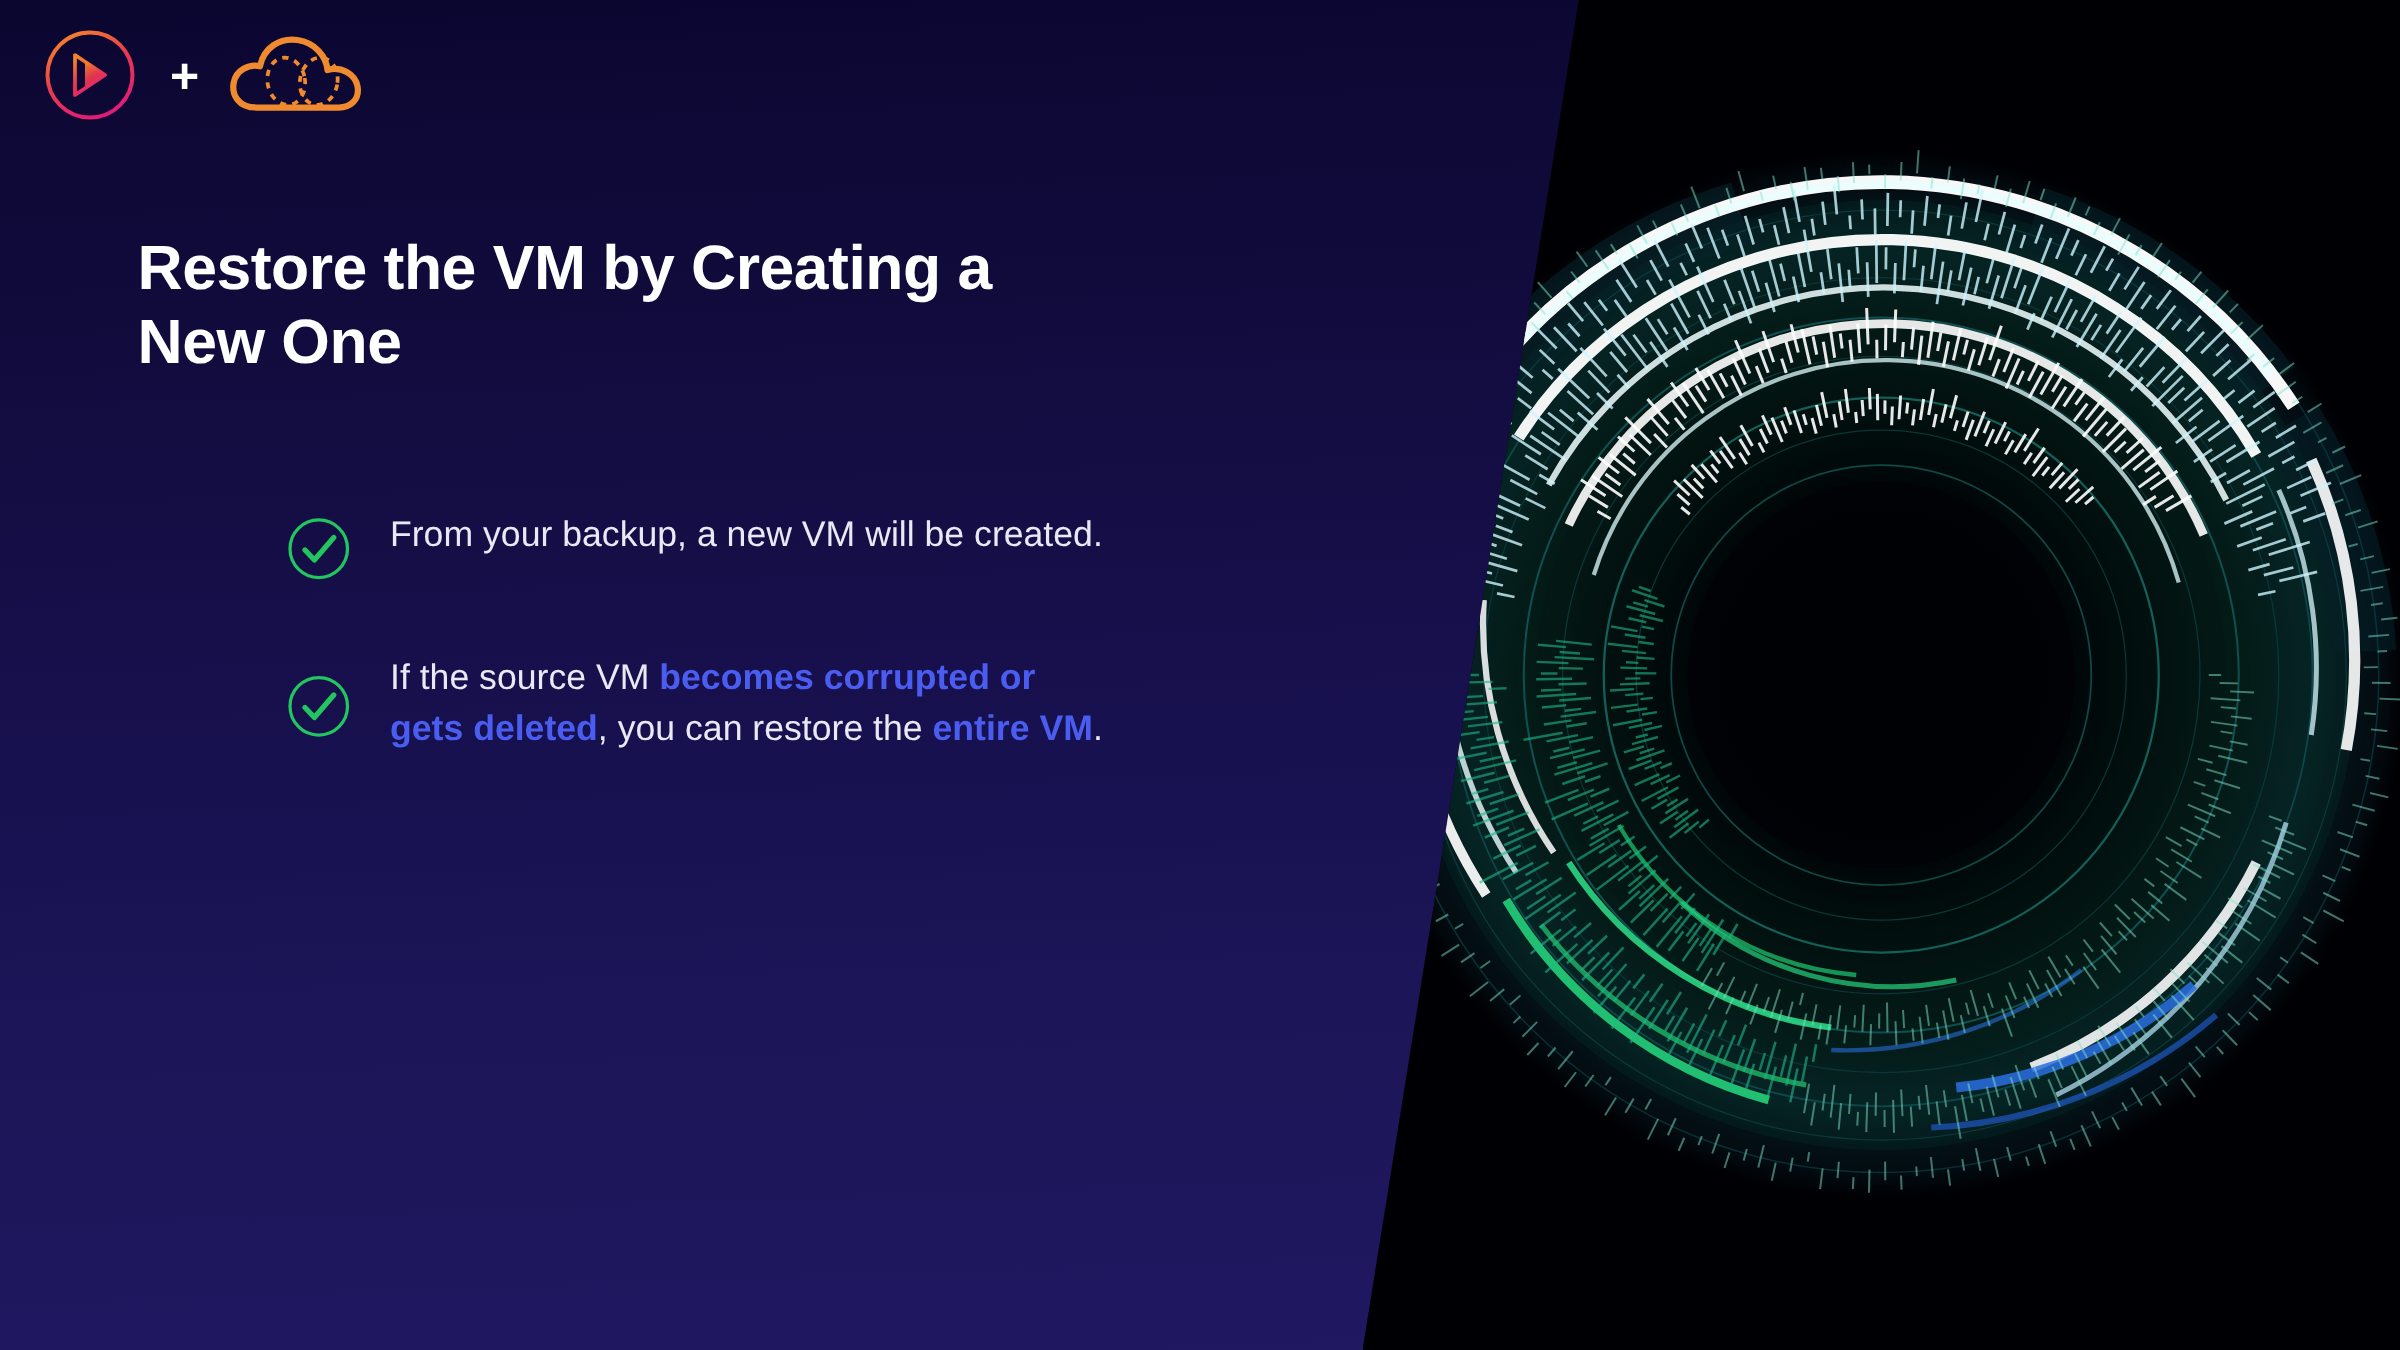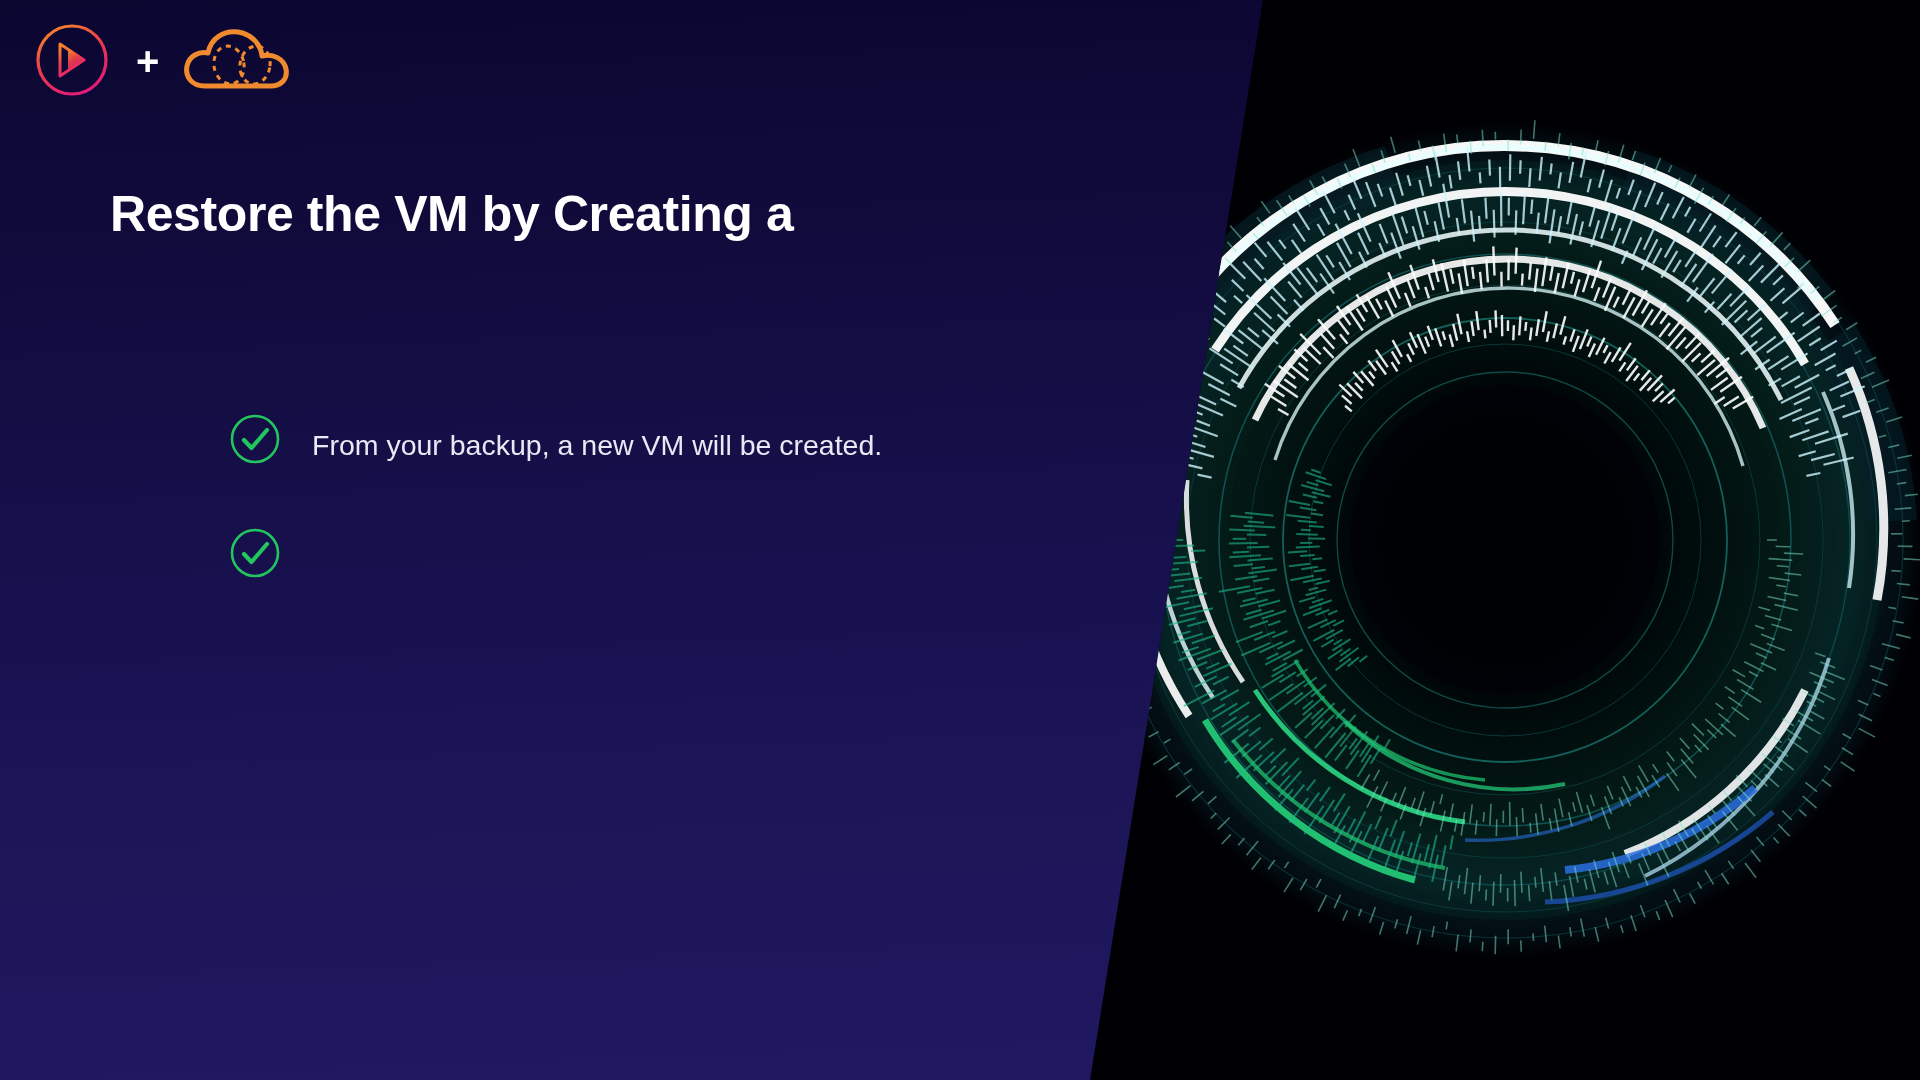--- a/index.html
+++ b/index.html
@@ -64,21 +64,21 @@
     text-align:left;
     color:#ffffff;
     font-size:50px; font-weight:700; line-height:1.17;
     letter-spacing:-0.4px;
     font-family:"Liberation Sans", sans-serif;
   }
   #bullets {
     position:absolute; left:228px; top:408px; width:760px;
   }
   .bullet {
-    display:flex; align-items:flex-end; gap:30px;
+    display:flex; align-items:flex-start; gap:30px;
     margin-bottom:56px;
   }
   .bullet.b2 { align-items:center; }
   .check-icon { flex:0 0 auto; width:54px; height:54px; display:block; margin-top:4px; }
   .bullet-text {
     color:#e9e8f5; font-size:28.5px; line-height:1.43; font-weight:400;
     font-family:"Liberation Sans", sans-serif; max-width:580px;
   }
   .hl { color:#4a5df0; font-weight:700; }
 </style>
@@ -1132,36 +1132,38 @@
                C92 35 103 41 105 51 C107 62 99 68 90 68 Z" fill="none" stroke="#f08a2e" stroke-width="5" stroke-linejoin="round" stroke-linecap="round"></path>
       <ellipse cx="48" cy="47" rx="15" ry="19" fill="none" stroke="#f08a2e" stroke-width="3" stroke-dasharray="5 5" transform="rotate(-10 48 47)"></ellipse>
       <ellipse cx="74" cy="47" rx="15" ry="19" fill="none" stroke="#f08a2e" stroke-width="3" stroke-dasharray="5 5" transform="rotate(10 74 47)"></ellipse>
     </svg>
   </div>
 
   <div id="content">
 
     <h1 id="page-title">
       <span style="display: block;">Restore the VM by Creating a</span>
+      <span style="display: block;">New One</span>
     </h1>
 
     <div id="bullets">
 
       <div class="bullet b1">
         <svg class="check-icon" viewBox="0 0 54 54">
           <circle cx="27" cy="27" r="23" fill="none" stroke="#22c55e" stroke-width="2.6"></circle>
           <path d="M16 28 L23.5 36 L39 18" fill="none" stroke="#22c55e" stroke-width="4.2" stroke-linecap="round" stroke-linejoin="round"></path>
         </svg>
         <div class="bullet-text">
           <span>From your backup, a new VM will be created.</span>
         </div>
       </div>
 
       <div class="bullet b2">
         <svg class="check-icon" viewBox="0 0 54 54">
           <circle cx="27" cy="27" r="23" fill="none" stroke="#22c55e" stroke-width="2.6"></circle>
           <path d="M16 28 L23.5 36 L39 18" fill="none" stroke="#22c55e" stroke-width="4.2" stroke-linecap="round" stroke-linejoin="round"></path>
         </svg>
+        <div class="bullet-text"><span>If the source VM </span><span class="hl">becomes corrupted or gets deleted</span><span>, you can restore the </span><span class="hl">entire VM</span><span>.</span></div>
       </div>
 
     </div>
   </div>
 </div>
 
 </body></html>

